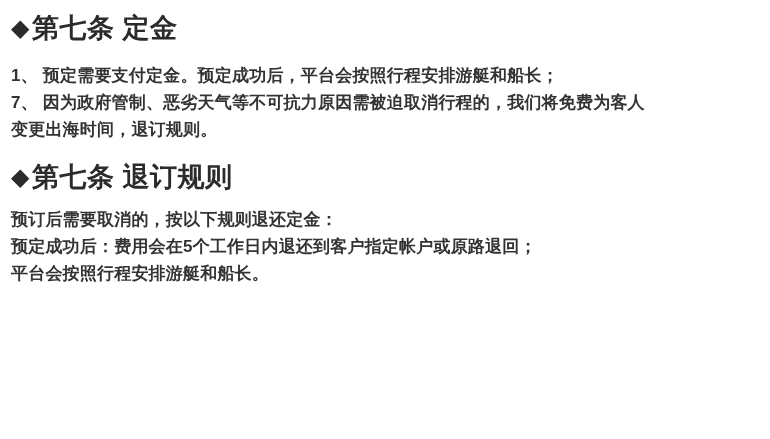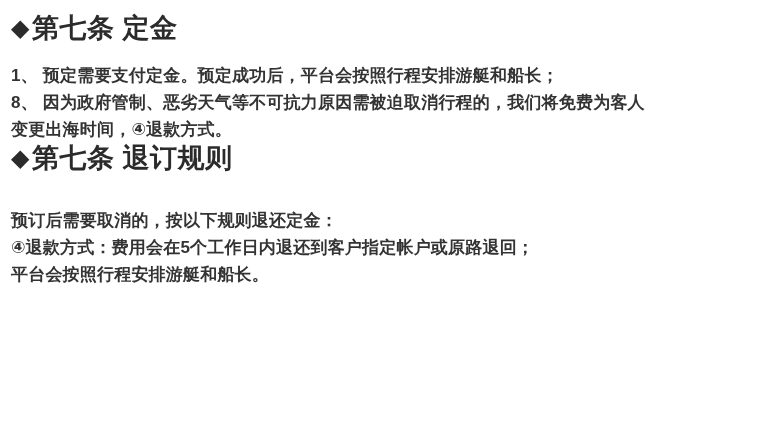--- a/index.html
+++ b/index.html
@@ -30,23 +30,24 @@
   }
   .section-heading .bullet {
     font-size: 24px;
     vertical-align: 1px;
     margin-right: 2px;
   }
   .section-body {
     margin-top: 19px;
   }
   .section-body-2 {
-    margin-top: 34px;
+    margin-top: 14px;
   }
   .section-heading-2 {
+    margin-top: 19px;
   }
   .line {
     font-size: 17px;
     line-height: 27px;
     font-weight: 700;
     color: var(--text-color);
     white-space: nowrap;
     letter-spacing: 0.2px;
   }
 </style>
@@ -54,27 +55,27 @@
 <body>
 
 <div class="doc">
 
   <h2 class="section-heading">
     <span class="bullet">◆</span><span>第七条 定金</span>
   </h2>
 
   <div class="section-body">
     <p class="line">1、 预定需要支付定金。预定成功后，平台会按照行程安排游艇和船长；</p>
-    <p class="line">8、 因为政府管制、恶劣天气等不可抗力原因需被迫取消行程的，我们将免费为客人</p>
-    <p class="line">变更出海时间，④退款方式。</p>
+    <p class="line">7、 因为政府管制、恶劣天气等不可抗力原因需被迫取消行程的，我们将免费为客人</p>
+    <p class="line">变更出海时间，退订规则。</p>
   </div>
 
   <h2 class="section-heading section-heading-2">
     <span class="bullet">◆</span><span>第七条 退订规则</span>
   </h2>
 
   <div class="section-body section-body-2">
     <p class="line">预订后需要取消的，按以下规则退还定金：</p>
-    <p class="line">④退款方式：费用会在5个工作日内退还到客户指定帐户或原路退回；</p>
+    <p class="line">预定成功后：费用会在5个工作日内退还到客户指定帐户或原路退回；</p>
     <p class="line">平台会按照行程安排游艇和船长。</p>
   </div>
 
 </div>
 
 </body></html>

